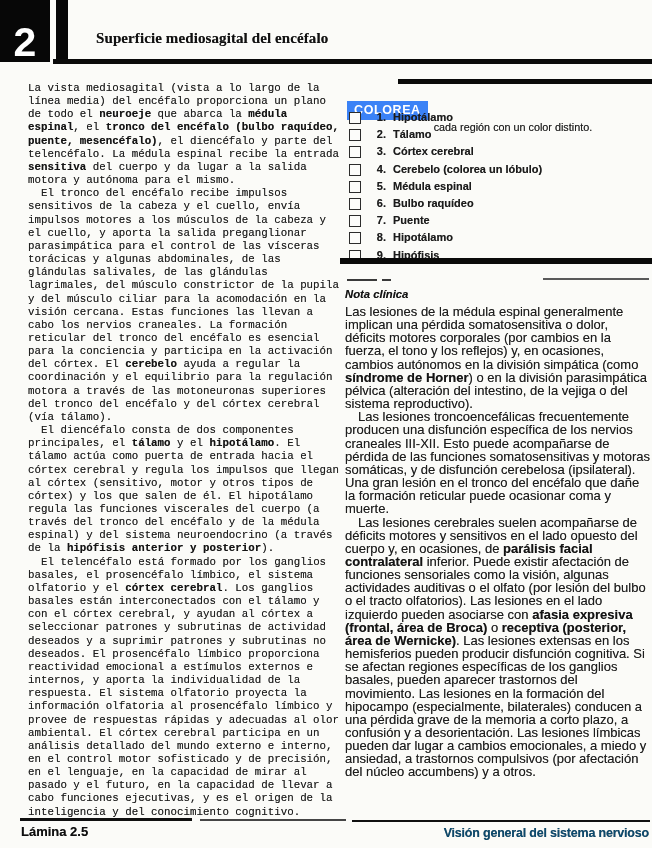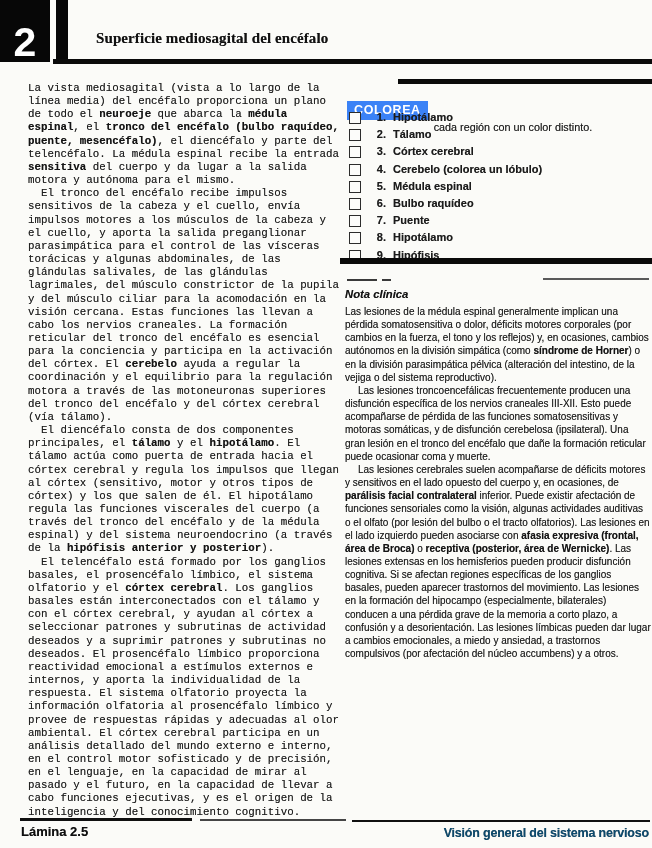--- a/index.html
+++ b/index.html
@@ -38,21 +38,21 @@
     flex:0 0 auto;}
   .item-label{font-weight:bold;font-size:11px;margin-left:7px;white-space:nowrap;}
   .colorea-bottom-rule{position:absolute;left:340px;top:258px;width:312px;height:6px;background:#0a0a0a;}
   
   .nc-divider-a{position:absolute;left:347px;top:279px;width:30px;height:2px;background:#3a3a3a;}
   .nc-divider-b{position:absolute;left:382px;top:279px;width:9px;height:2px;background:#3a3a3a;}
   .nc-divider-c{position:absolute;left:543px;top:278px;width:106px;height:1.5px;background:#5a5a5a;}
   .nc-heading{position:absolute;left:345px;top:288px;font-size:11.3px;font-weight:bold;
     font-style:italic;color:#141414;}
   .nc-col{position:absolute;left:345px;top:305px;width:306px;
-    font-size:10px;line-height:13.15px;color:#1e1e1e;}
+    font-size:13px;line-height:13.15px;color:#1e1e1e;}
   .nc-col p{margin:0;}
   .nc-col p.indent{text-indent:13px;}
   
   .footer-rule-a{position:absolute;left:20px;top:818px;width:172px;height:3px;background:#101010;}
   .footer-rule-b{position:absolute;left:200px;top:819px;width:146px;height:1.6px;background:#454545;}
   .footer-rule-c{position:absolute;left:352px;top:820px;width:298px;height:2px;background:#101010;}
   .footer-left{position:absolute;left:21px;top:824px;font-size:13px;font-weight:bold;color:#0e0e0e;}
   .footer-right{position:absolute;right:3px;top:826px;font-size:12.5px;font-weight:bold;
     color:#0c4a6e;letter-spacing:-.2px;}
 </style>

